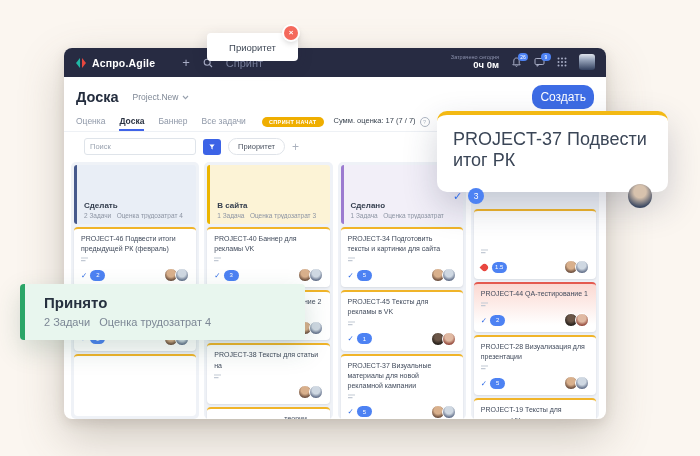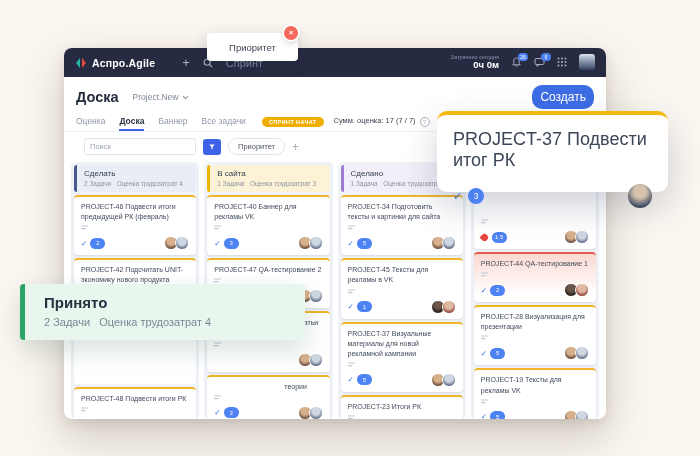--- a/index.html
+++ b/index.html
@@ -55,21 +55,21 @@
               display:flex;align-items:center;justify-content:center;cursor:pointer;}
   .chip{border:1px solid #dfe3e9;border-radius:9px;padding:3px 9px;font-size:7.5px;color:#4a5260;cursor:pointer;}
   .add-filter{color:#aab1bd;font-size:12px;line-height:1;cursor:pointer;}
 
   
   .board{flex:1;display:flex;gap:5px;padding:2px 7px 0;overflow:hidden;}
   .col{flex:1;min-width:0;background:#eff2f7;border-radius:5px;padding:3px;
        display:flex;flex-direction:column;gap:3px;}
   .col-head{border-left:3px solid var(--ac,#46598c);background:var(--hb,#e9eef6);
             border-radius:3px;padding:4px 7px 5px;}
-  .col-title{font-size:8px;font-weight:400;color:#333d4d;}
+  .col-title{font-size:8px;font-weight:700;color:#333d4d;margin-top:32px;}
   .col-sub{font-size:6.5px;color:#8c94a3;margin-top:2px;white-space:pre;overflow:hidden;}
   .card{background:#fff;border-top:2px solid #f0b429;border-radius:4px;padding:5px 7px 5px;
         box-shadow:0 1px 2px rgba(50,60,80,.12);overflow:hidden;flex:0 0 auto;cursor:pointer;}
   .card-title{font-size:7px;color:#414b5c;line-height:1.45;}
   .card.offset .card-title{padding-left:70px;}
   .card.pink{border-top-color:#e45a4f;background:linear-gradient(180deg,#fbd9d2 0%,#fff 85%);}
   .card.fragment .card-title{min-height:30px;}
   .card.blank{box-shadow:none;}
   .desc-ico{margin-top:3px;height:6px;}
   .card-foot{margin-top:5px;display:flex;align-items:center;}

